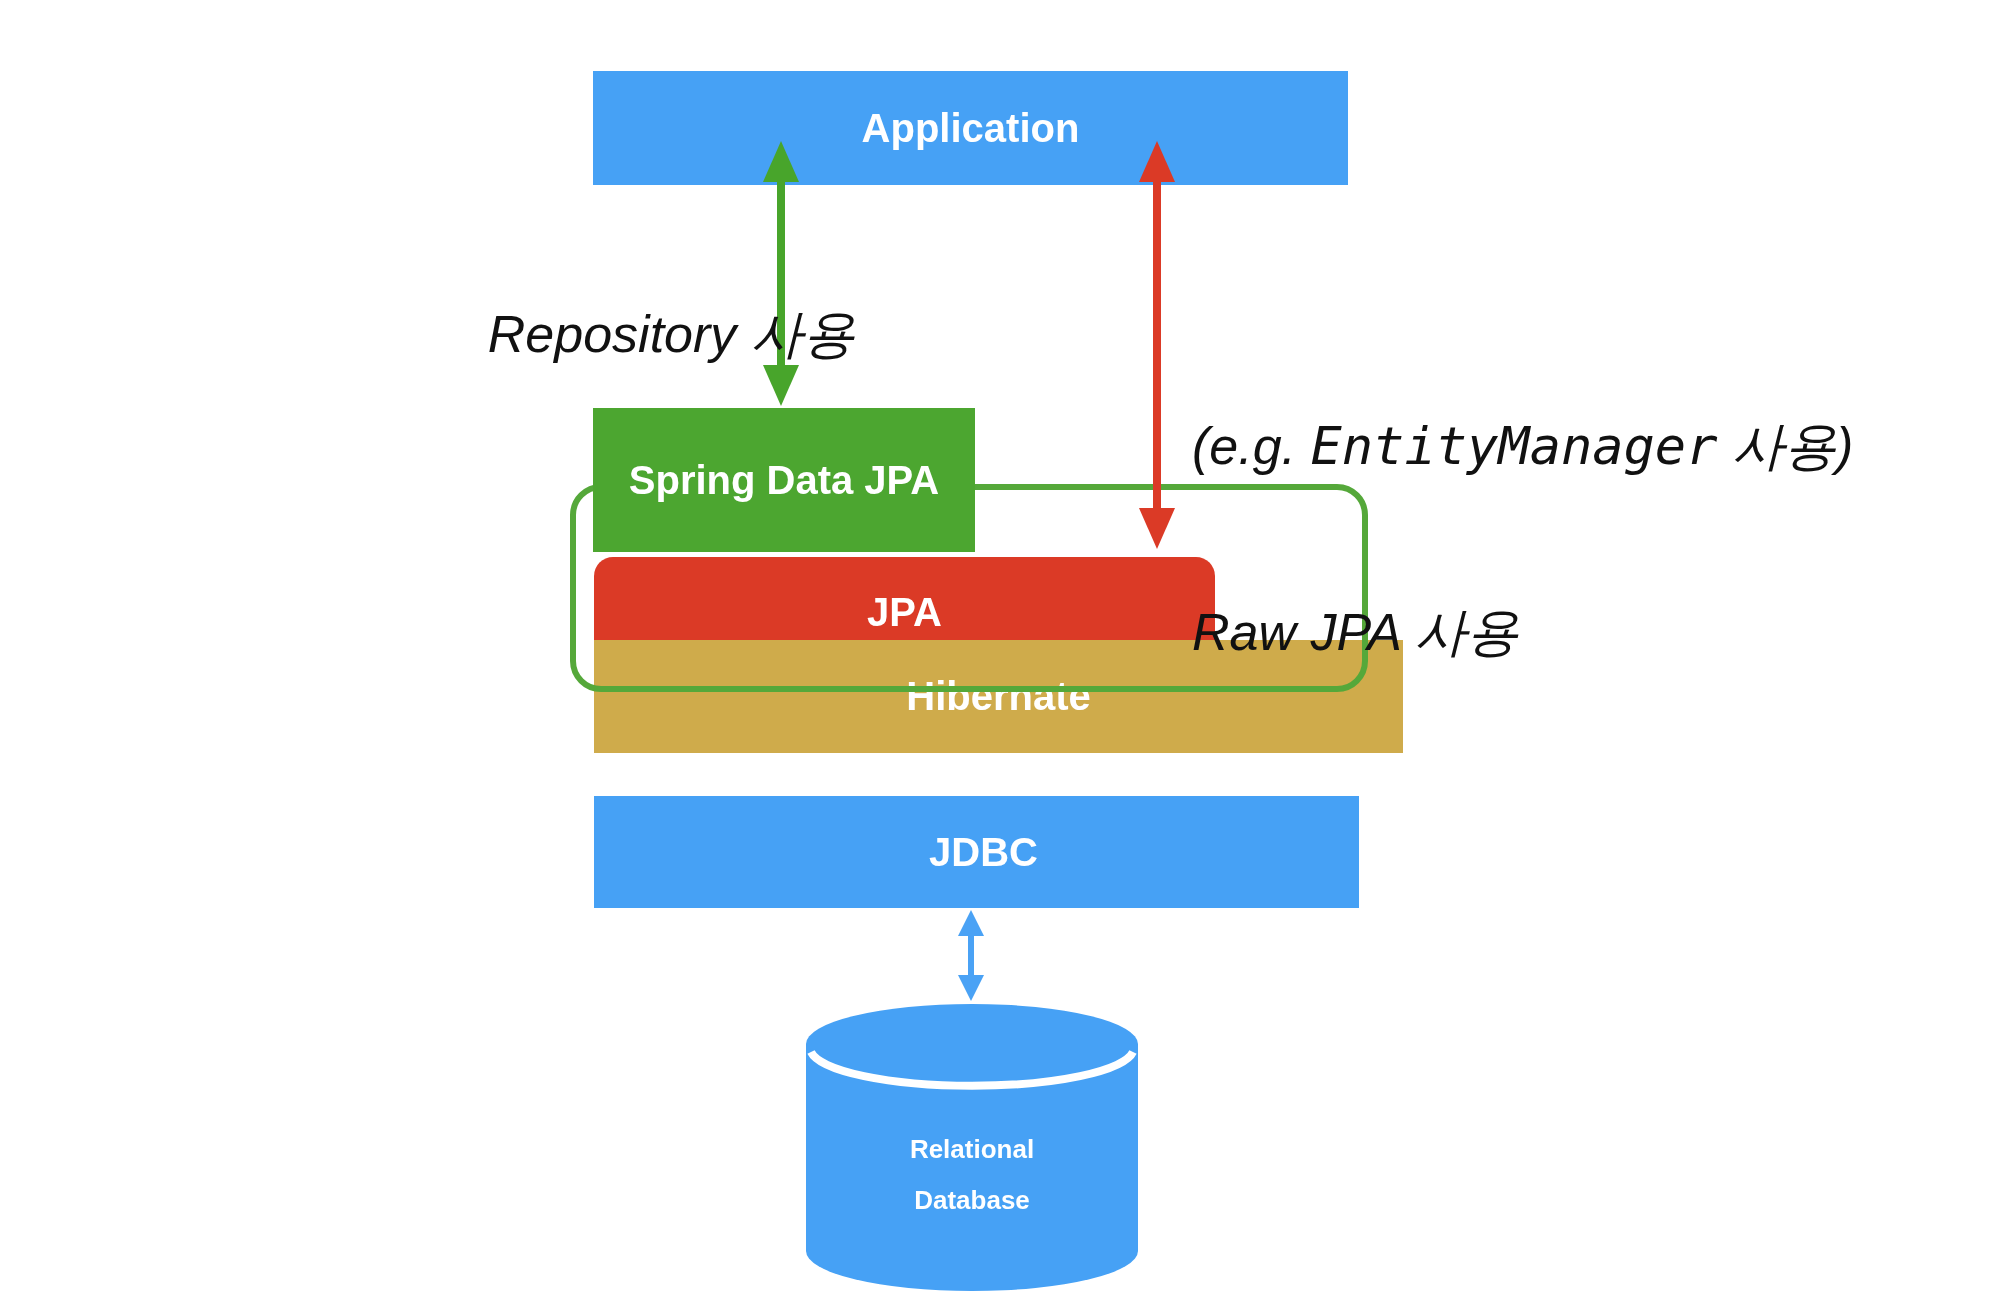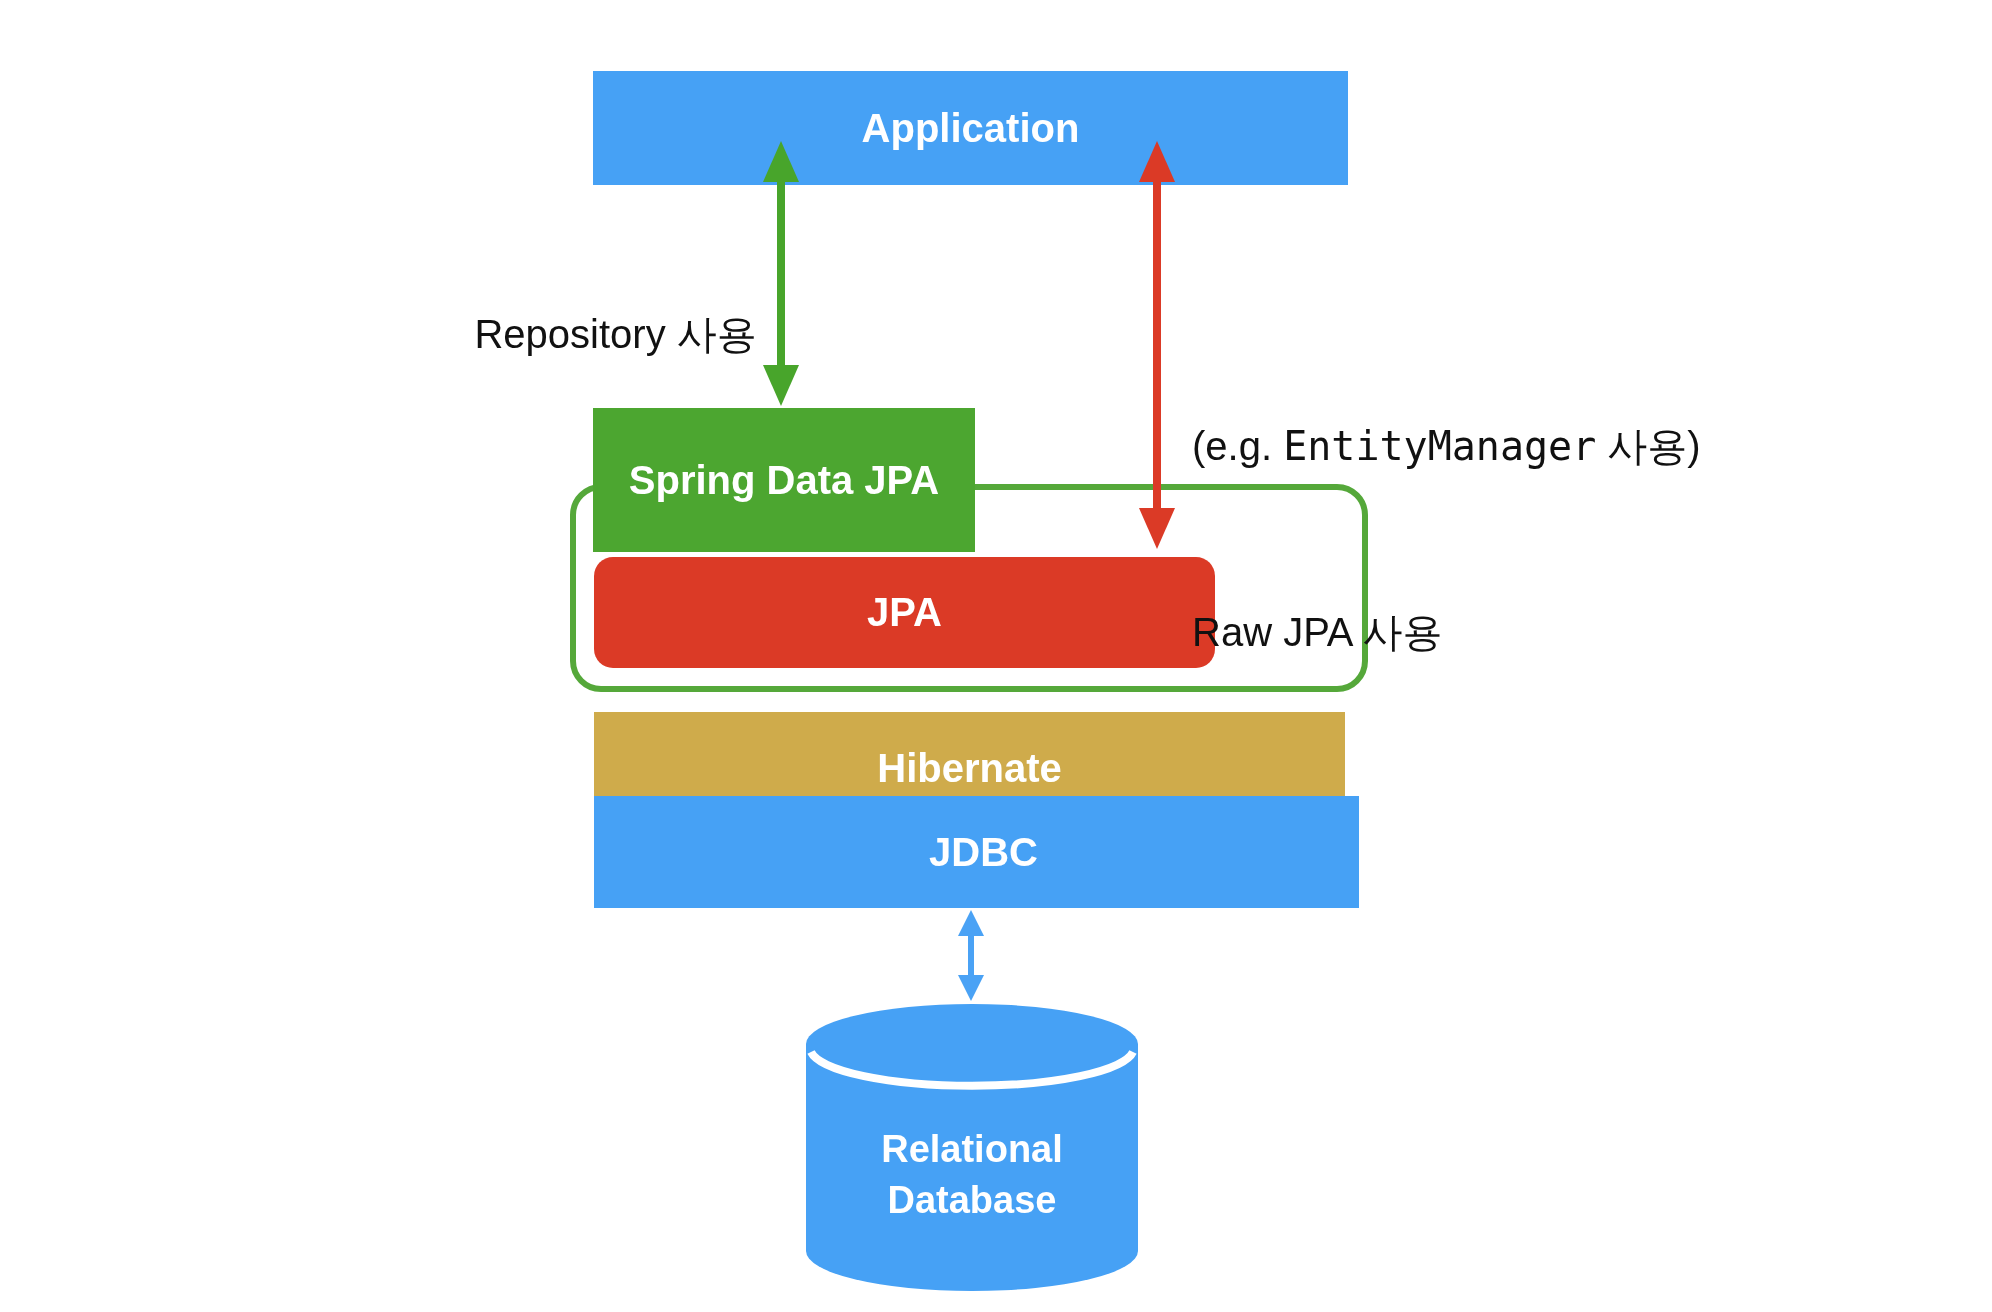--- a/index.html
+++ b/index.html
@@ -10,34 +10,34 @@
   }
   .box{
     position:absolute;z-index:1;
     display:flex;align-items:center;justify-content:center;
     color:var(--text_light,#fff);font-weight:700;font-size:40px;text-align:center;
   }
   .box--app      {left:593px;top:23px; width:755px;height:114px;background:var(--blue);margin-top:48px;}
   .box--spring   {left:593px;top:408px;width:382px;height:144px;background:var(--green);
                   z-index:3;flex-direction:row;line-height:50px;text-align:center;}
   .box--jpa      {left:594px;top:557px;width:621px;height:111px;background:var(--red);border-radius:19px;}
-  .box--hibernate{left:594px;top:712px;width:751px;height:113px;background:var(--gold);}
+  .box--hibernate{left:594px;top:640px;width:809px;height:113px;background:var(--gold);}
   .box--jdbc     {left:594px;top:796px;width:751px;height:112px;background:var(--blue);padding-left:14px;}
   .overlay{position:absolute;left:0;top:0;width:1992px;height:1312px;z-index:2;}
   .label{
     position:absolute;z-index:3;color:var(--text_dark,#111);
-    font-size:40px;line-height:62px;white-space:pre;
+    font-size:52px;line-height:62px;white-space:pre;font-style:italic;
   }
   .label--repo{left:430px;top:241px;width:322px;text-align:right;}
   .label--raw {left:1192px;top:291px;}
   .code{font-family:"DejaVu Sans Mono",monospace;}
   .label--db{
     position:absolute;z-index:3;left:806px;top:1124px;width:332px;
     text-align:center;color:var(--text_light,#fff);
-    font-weight:700;font-size:38px;line-height:51px;
+    font-weight:700;font-size:26px;line-height:51px;
   }
   .stack-line{display:block;}
 </style>
 </head>
 <body>
 
 <div class="canvas">
 
   <div class="box box--app">
     <span>Application</span>

